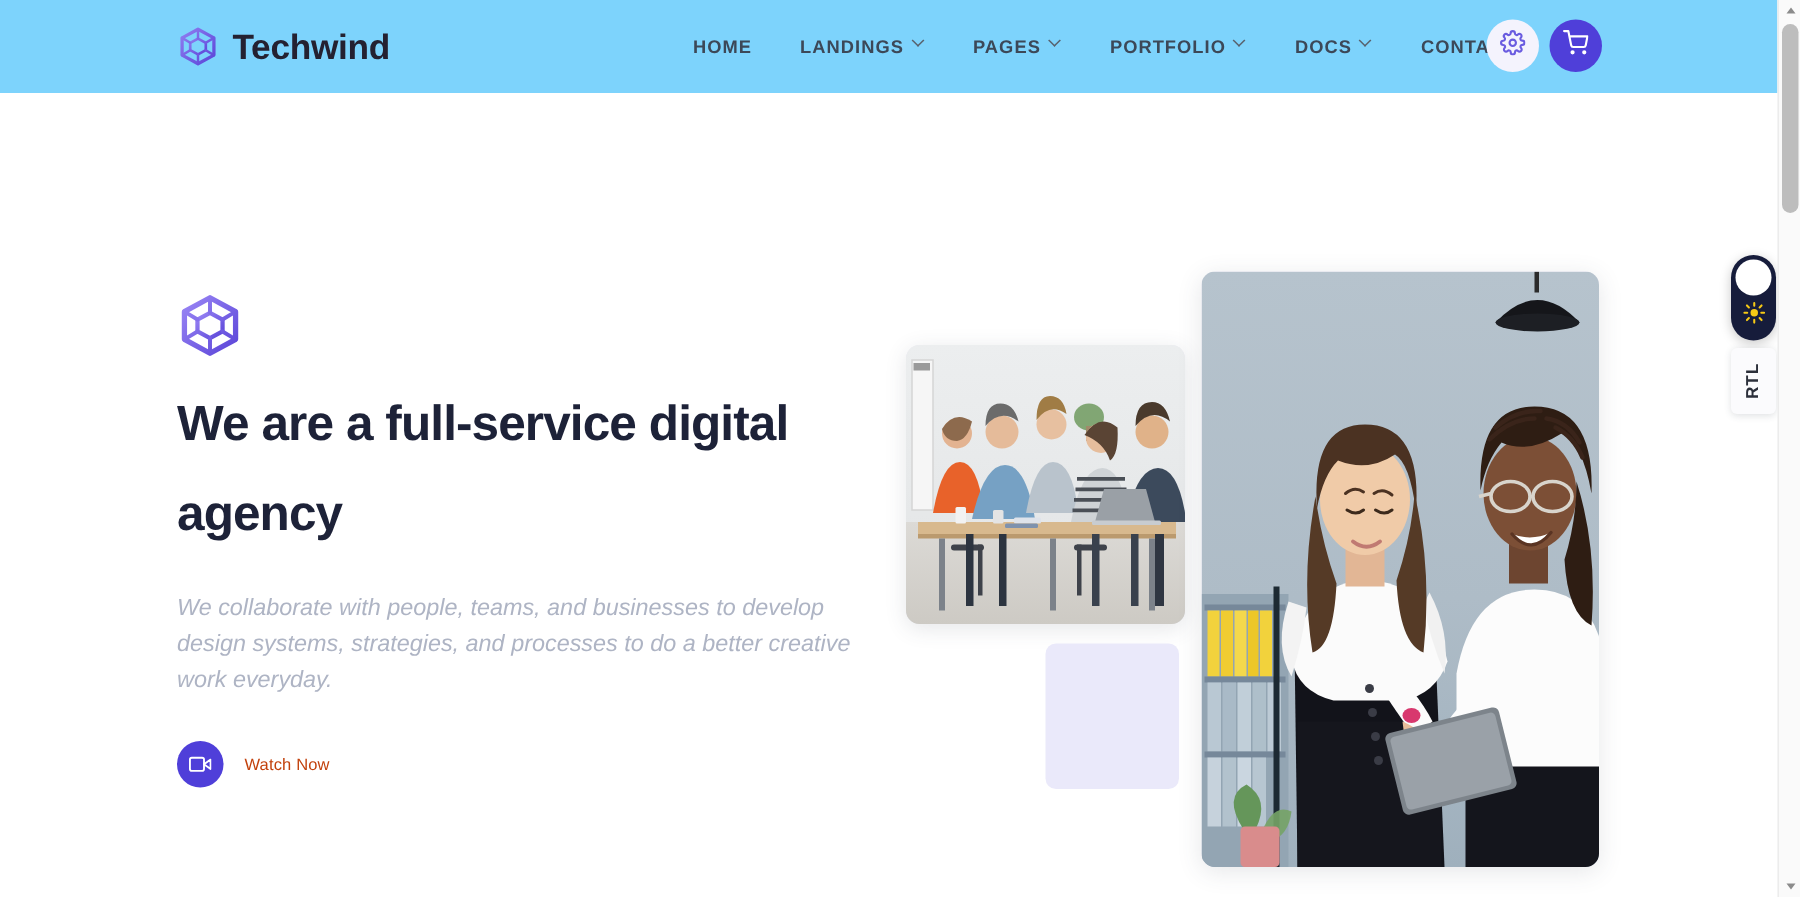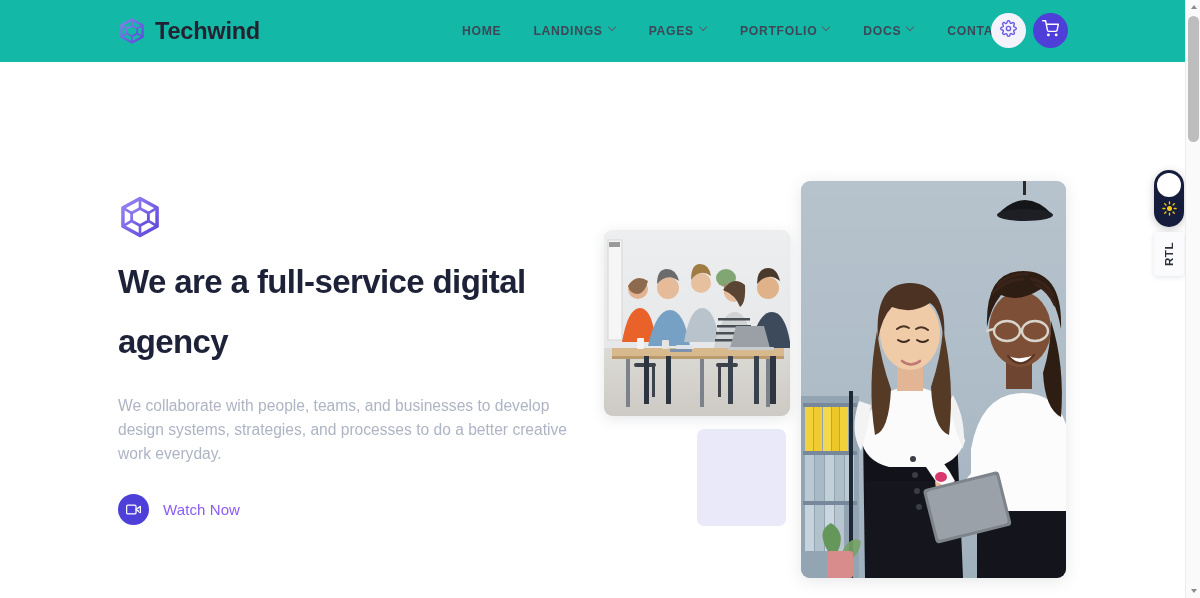--- a/index.html
+++ b/index.html
@@ -20,21 +20,21 @@
   }
 
   
   .header {
     position: absolute;
     top: 0; left: 0;
     width: 1185px;
     height: 62px;
     display: flex;
     align-items: center;
-    background: #14b8a6;
+    background: #7dd3fc;
     z-index: 30;
   }
   .brand {
     display: flex;
     align-items: center;
     gap: 9px;
     margin-left: 118px;
     text-decoration: none;
     cursor: pointer;
   }
@@ -124,41 +124,42 @@
     font-weight: bold;
     color: #1d2238;
     letter-spacing: -0.6px;
   }
   .sub {
     margin: 22px 0 0 0;
     font-size: 15.6px;
     line-height: 24px;
     color: #aeb4c4;
     max-width: 450px;
+    font-style: italic;
   }
   .watch-row {
     display: flex;
     align-items: center;
     gap: 14px;
     margin-top: 28px;
     cursor: pointer;
     width: fit-content;
   }
   .watch-circle {
     width: 31px; height: 31px;
     border-radius: 50%;
     background: #4f3fd9;
     display: flex;
     align-items: center;
     justify-content: center;
     flex: 0 0 auto;
   }
   .watch-label {
-    font-size: 15px;
-    color: #8b5cf6;
+    font-size: 11px;
+    color: #c2410c;
     letter-spacing: 0.1px;
   }
 
   
   .img-card {
     position: absolute;
     border-radius: 9px;
     overflow: hidden;
     background: #e9e9f4;
   }

